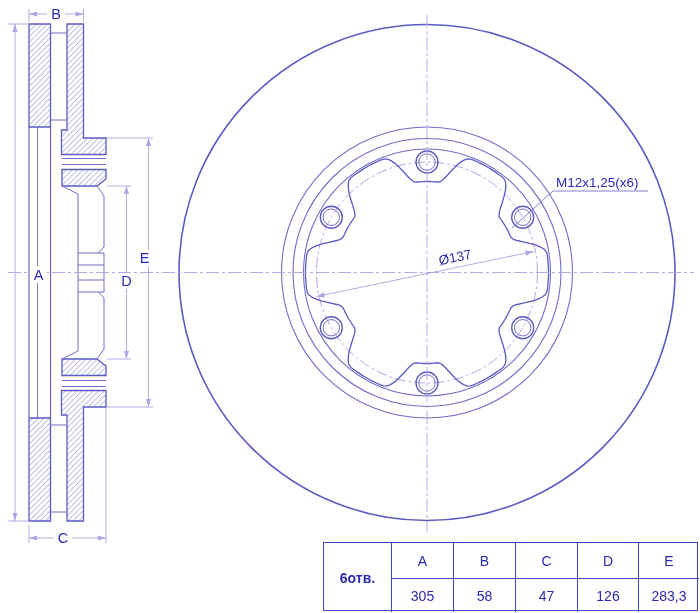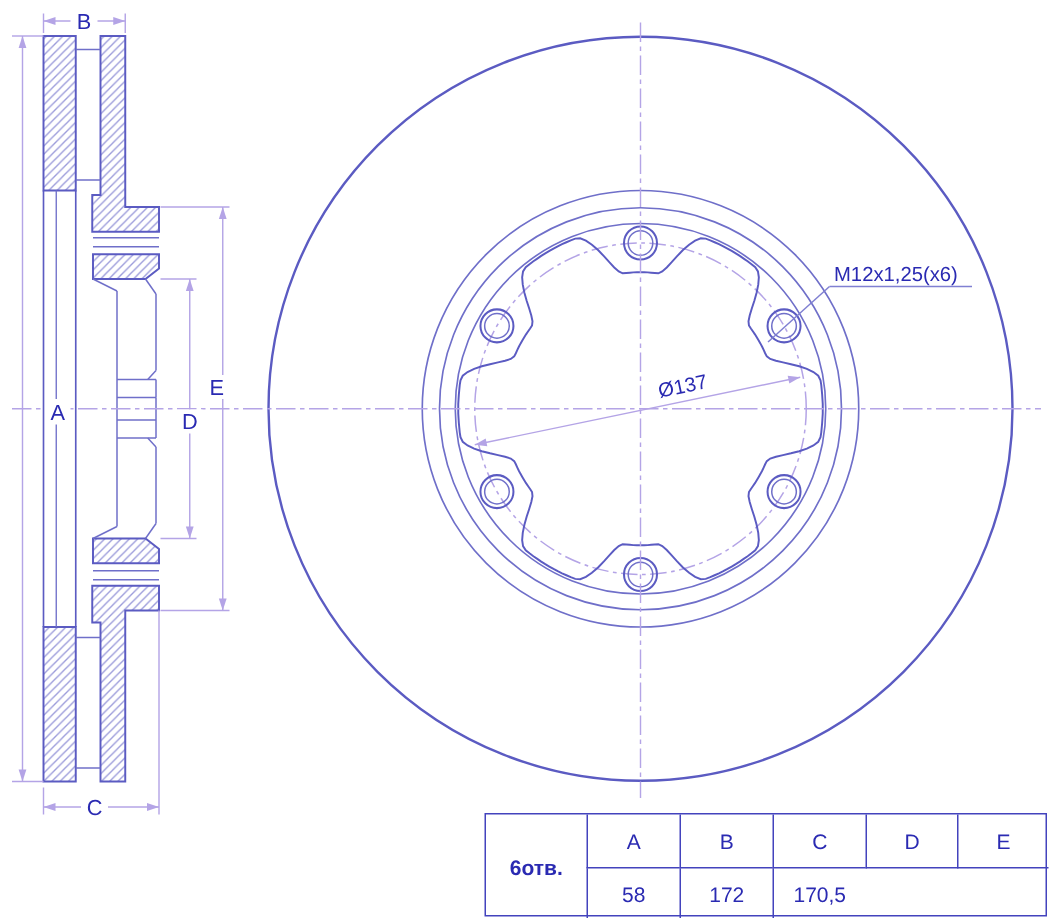--- a/index.html
+++ b/index.html
@@ -144,17 +144,19 @@
     </g>
   </svg>
 
   <div class="dimtable">
     <div class="cell corner">6отв.</div>
     <div class="cell hdr">A</div>
     <div class="cell hdr">B</div>
     <div class="cell hdr">C</div>
     <div class="cell hdr">D</div>
     <div class="cell hdr">E</div>
+    <div class="cell">305</div>
     <div class="cell">58</div>
-    <div class="cell">172</div>
-    <div class="cell">170,5</div>
+    <div class="cell">47</div>
+    <div class="cell">126</div>
+    <div class="cell">283,3</div>
   </div>
 </div>
 
 </body></html>

